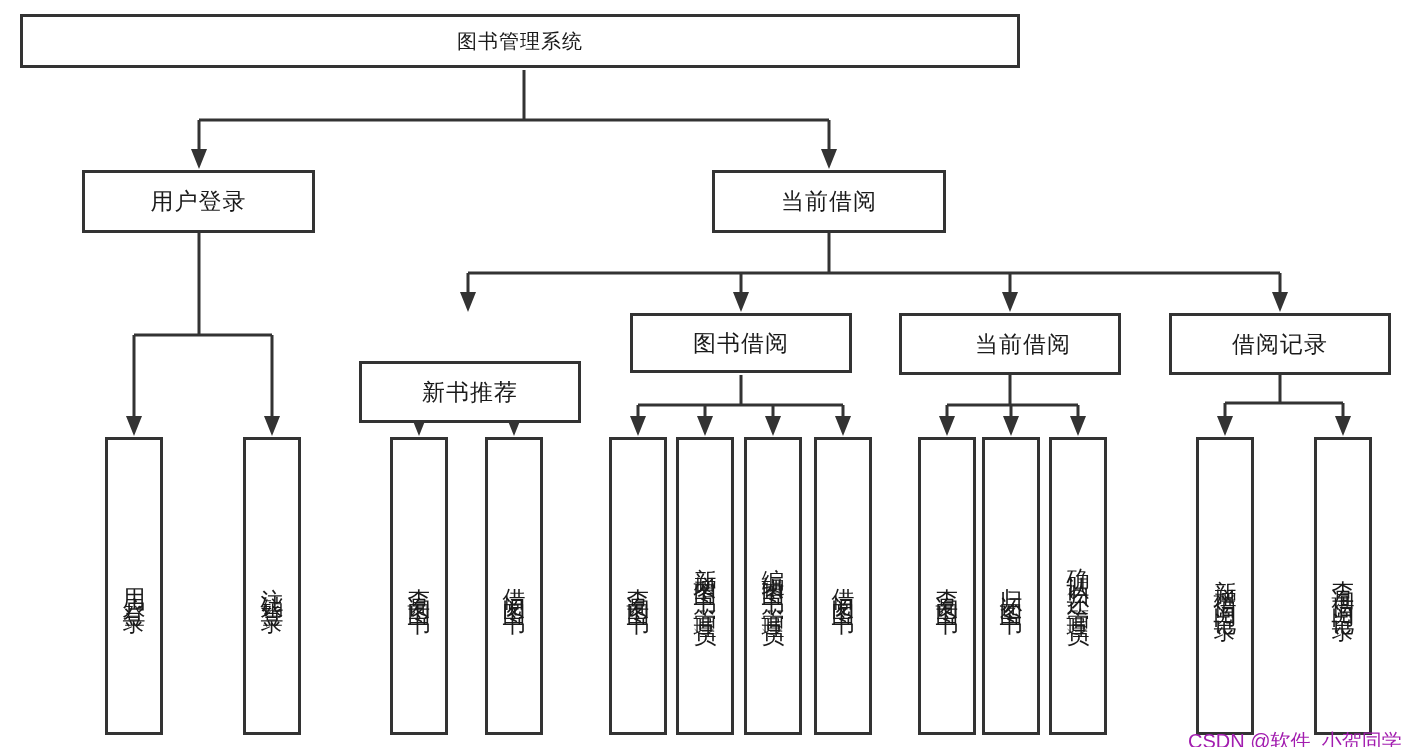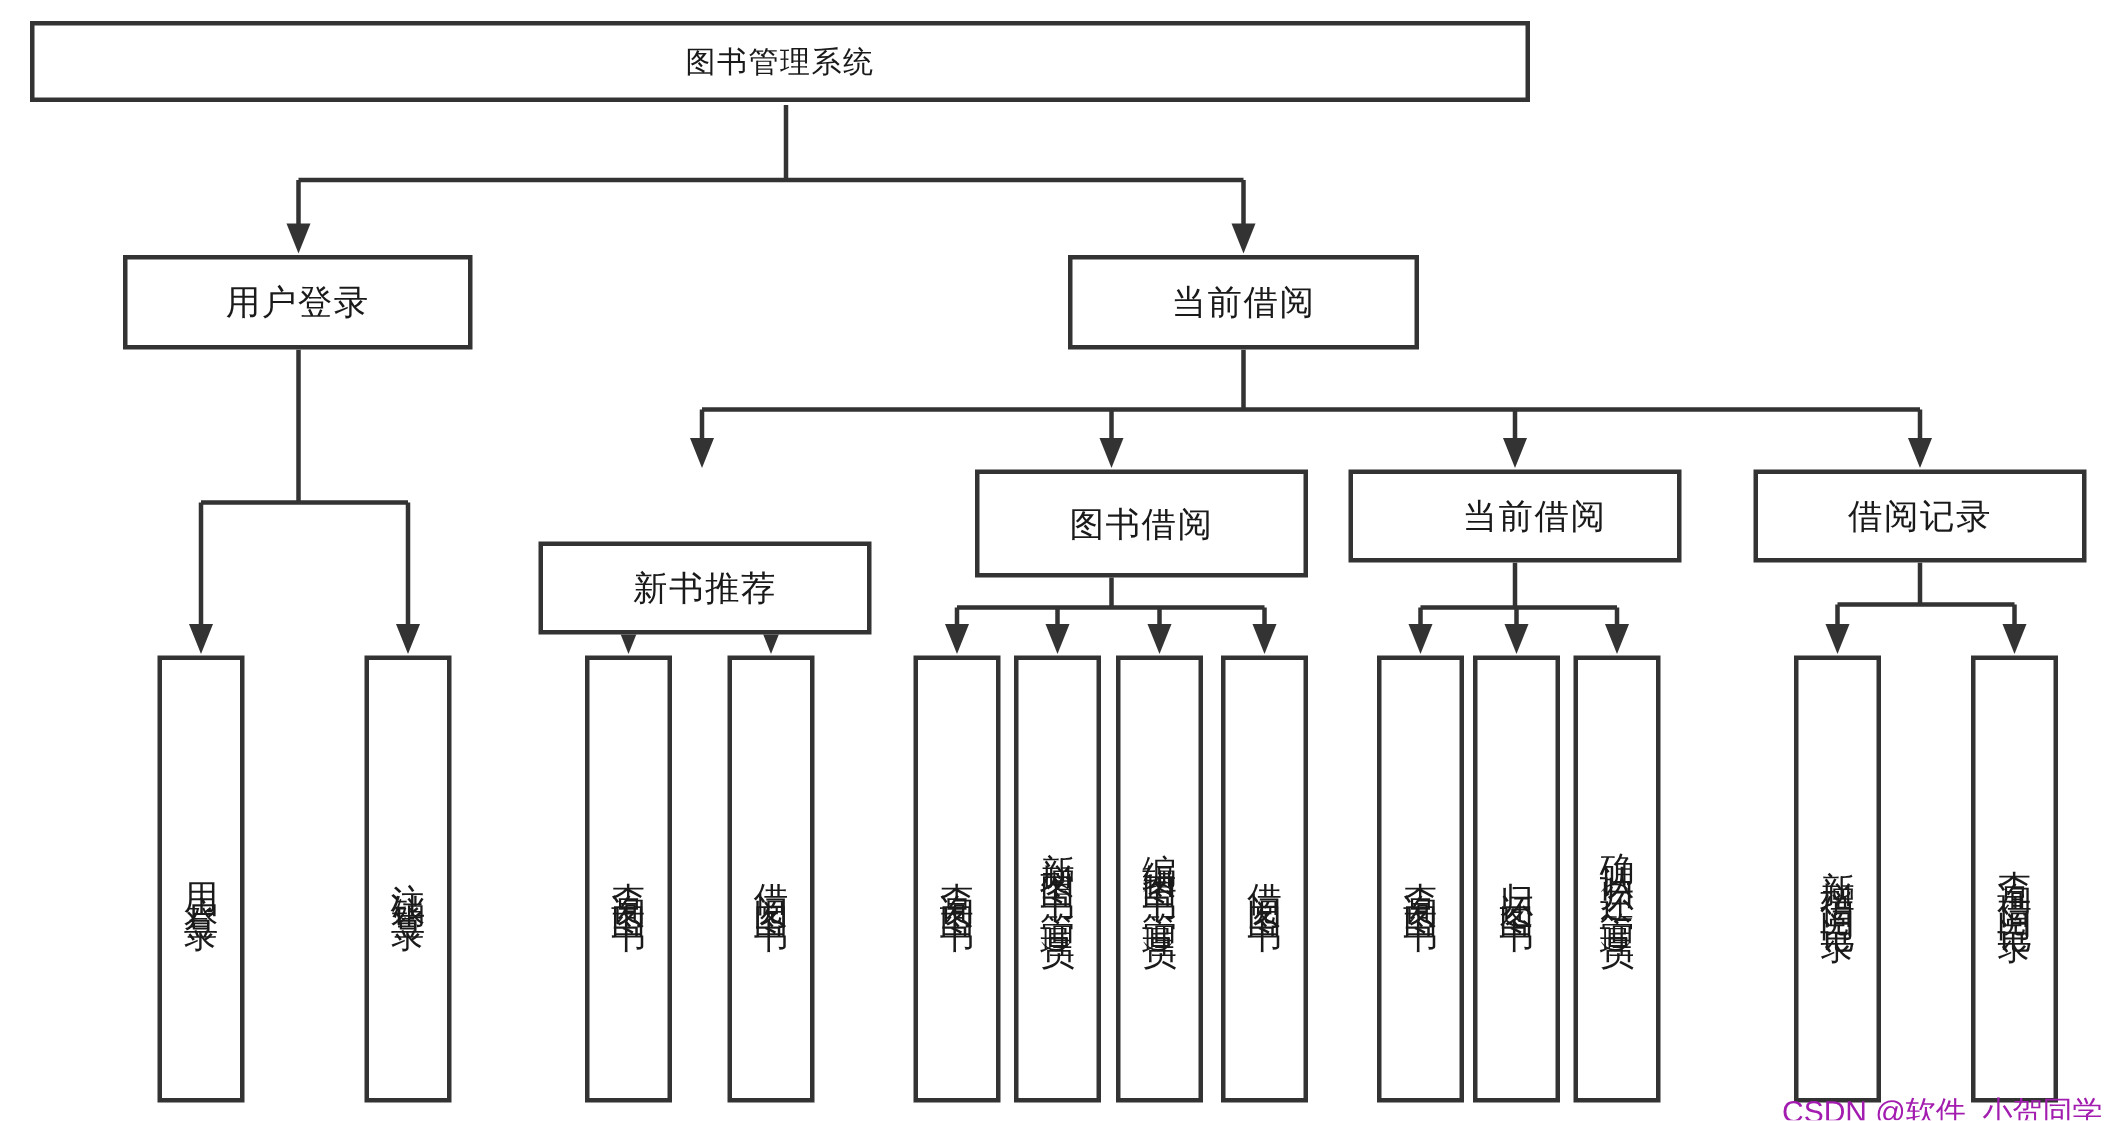--- a/index.html
+++ b/index.html
@@ -139,21 +139,21 @@
   <div class="box h-box" style="left:82px; top:170px; width:233px; height:63px;">
     <span class="lbl">用户登录</span>
   </div>
   <div class="box h-box" style="left:712px; top:170px; width:234px; height:63px;">
     <span class="lbl">当前借阅</span>
   </div>
 
   <div class="box h-box" style="left:359px; top:313px; width:222px; height:62px;margin-top:48px;">
     <span class="lbl">新书推荐</span>
   </div>
-  <div class="box h-box" style="left:630px; top:313px; width:222px; height:72px;margin-left:20px;">
+  <div class="box h-box" style="left:630px; top:313px; width:222px; height:60px;">
     <span class="lbl">图书借阅</span>
   </div>
   <div class="box h-box" style="left:899px; top:313px; width:222px; height:62px;padding-left:26px;">
     <span class="lbl">当前借阅</span>
   </div>
   <div class="box h-box" style="left:1169px; top:313px; width:222px; height:62px;">
     <span class="lbl">借阅记录</span>
   </div>
 
   <div class="box leaf" style="left:105px;">

